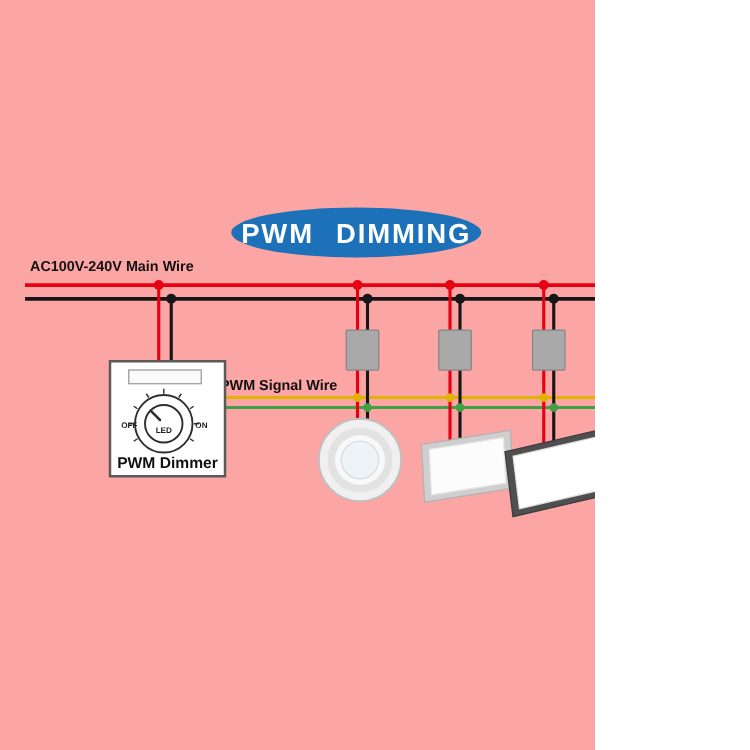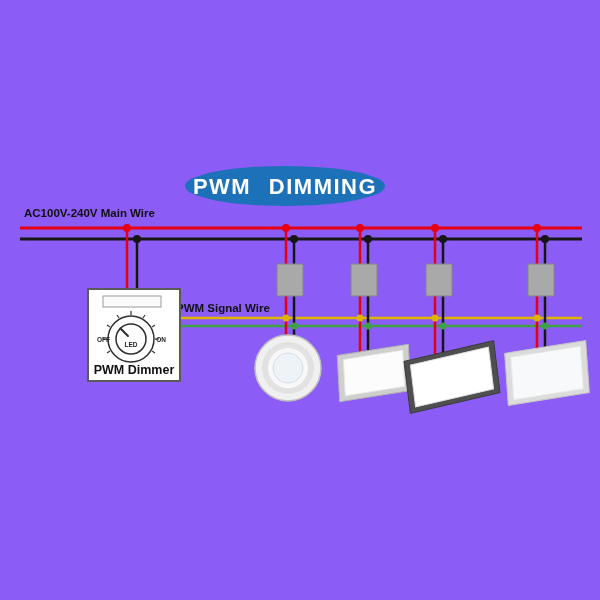--- a/index.html
+++ b/index.html
@@ -3,21 +3,21 @@
 <meta charset="utf-8">
 <style>
   :root{
     --red:#e60012;
     --blk:#161616;
     --yel:#dfb400;
     --grn:#3fa047;
     --driver:#a9a9a9;
   }
   html,body{margin:0;padding:0;background:#ffffff;}
-  .stage{width:600px;height:600px;position:relative;background:#8b5cf6;overflow:hidden;text-align:right;}
+  .stage{width:476px;height:600px;position:relative;background:#fca5a5;overflow:hidden;text-align:right;}
   svg{display:block;}
   .lbl{font-family:"Liberation Sans",sans-serif;font-weight:bold;fill:#111111;}
   .tiny{font-family:"Liberation Sans",sans-serif;font-weight:bold;font-size:6.5px;fill:#222222;}
   .title-text{font-family:"Liberation Sans",sans-serif;font-weight:bold;font-size:22px;letter-spacing:1.5px;word-spacing:10px;}
   .w-red{stroke:var(--red);stroke-width:2.5;}
   .w-blk{stroke:var(--blk);stroke-width:2.5;}
   .dot-red{fill:var(--red);}
   .dot-black{fill:var(--blk);}
   .dot-yellow{fill:var(--yel);}
   .dot-green{fill:var(--grn);}

